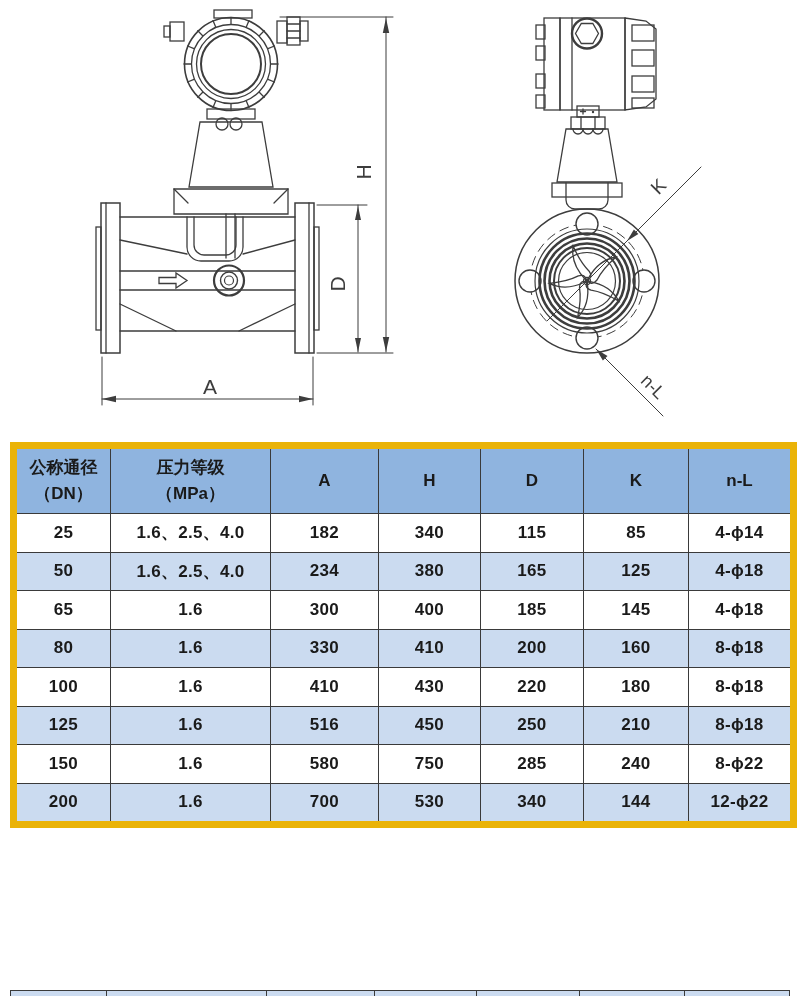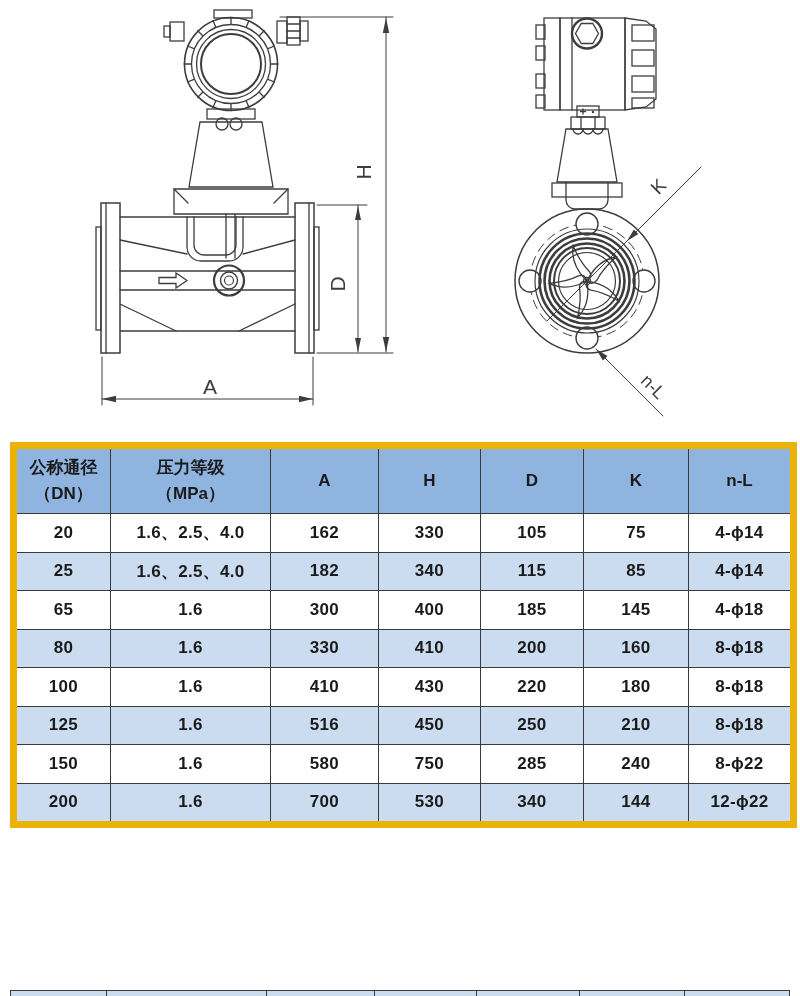--- a/index.html
+++ b/index.html
@@ -236,36 +236,36 @@
           <th>
             <div>K</div>
           </th>
           <th>
             <div>n-L</div>
           </th>
         </tr>
       </thead>
     <tbody>
         <tr>
-          <td>20</td>
-          <td>1.6、2.5、4.0</td>
-          <td>162</td>
-          <td>330</td>
-          <td>105</td>
-          <td>75</td>
-          <td>4-ϕ14</td>
-        </tr>
-        <tr>
           <td>25</td>
           <td>1.6、2.5、4.0</td>
           <td>182</td>
           <td>340</td>
           <td>115</td>
           <td>85</td>
           <td>4-ϕ14</td>
+        </tr>
+        <tr>
+          <td>50</td>
+          <td>1.6、2.5、4.0</td>
+          <td>234</td>
+          <td>380</td>
+          <td>165</td>
+          <td>125</td>
+          <td>4-ϕ18</td>
         </tr>
         <tr>
           <td>65</td>
           <td>1.6</td>
           <td>300</td>
           <td>400</td>
           <td>185</td>
           <td>145</td>
           <td>4-ϕ18</td>
         </tr>

